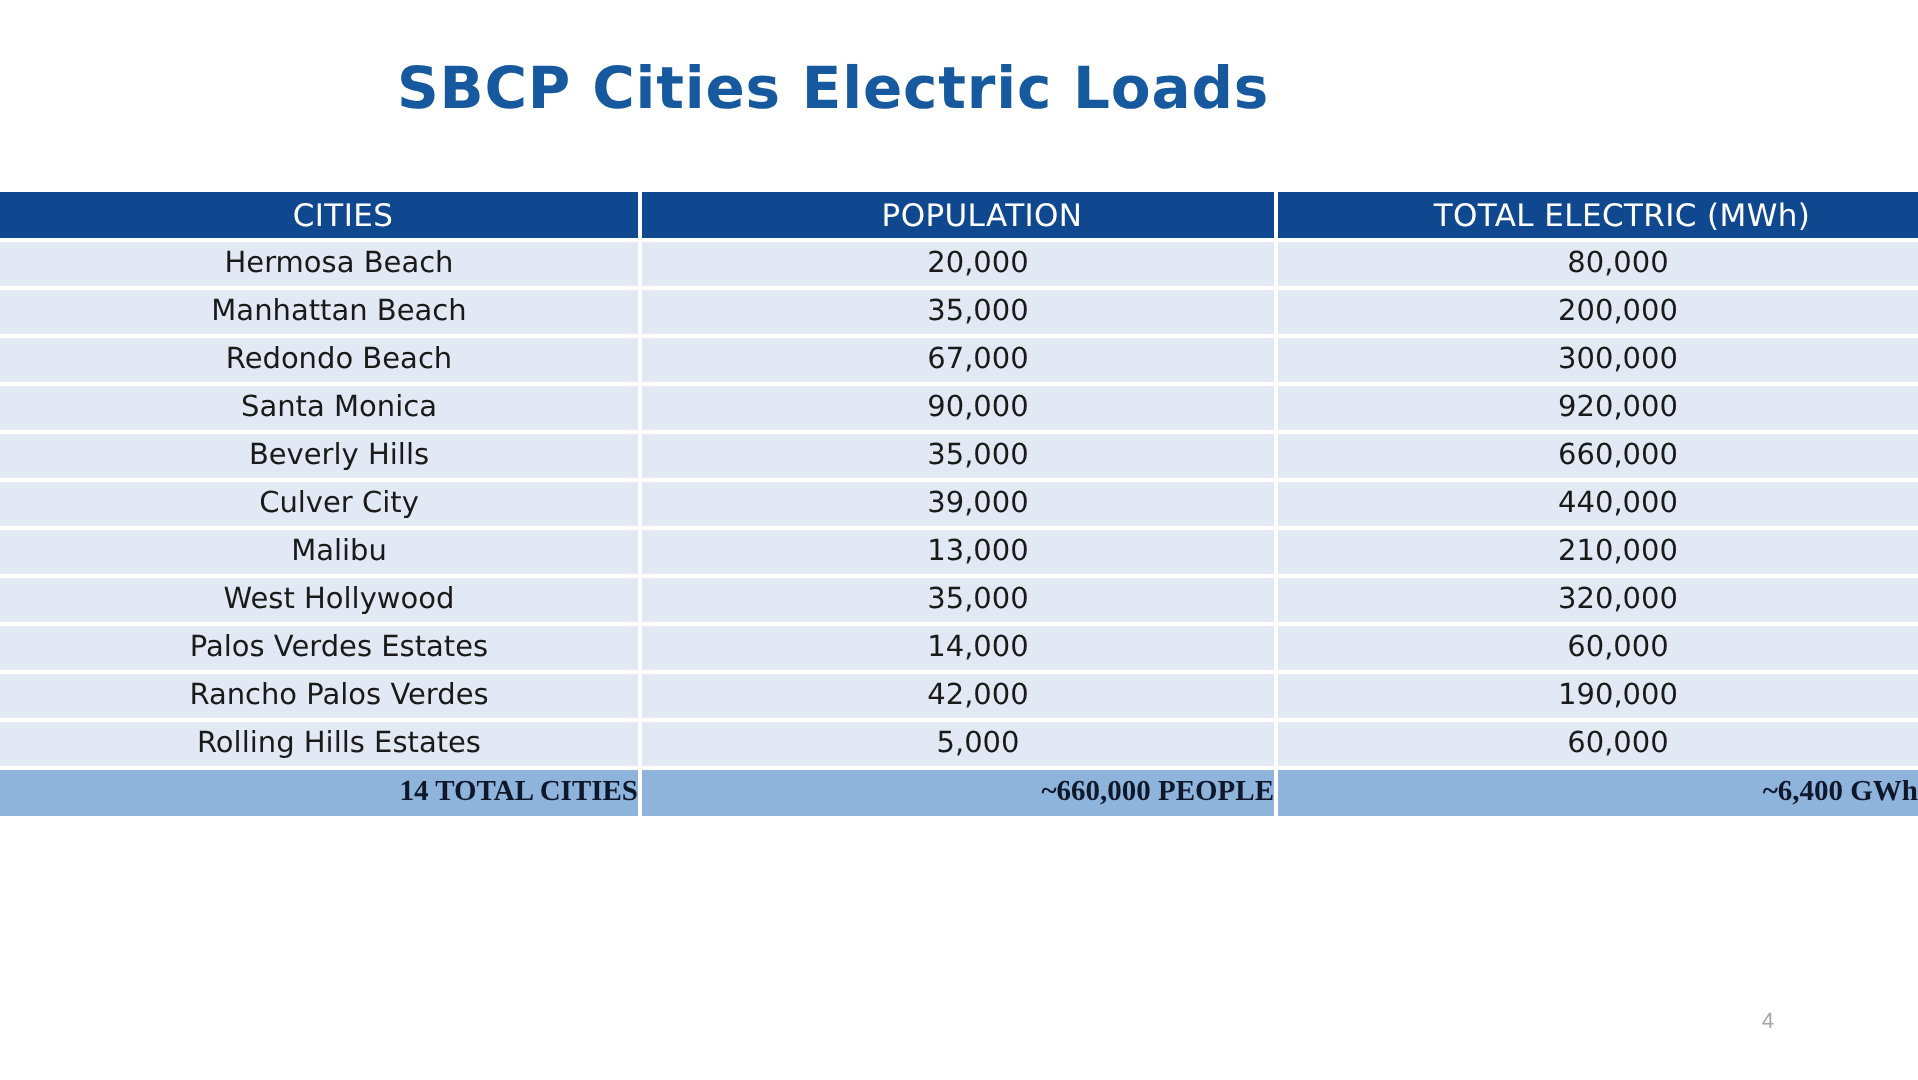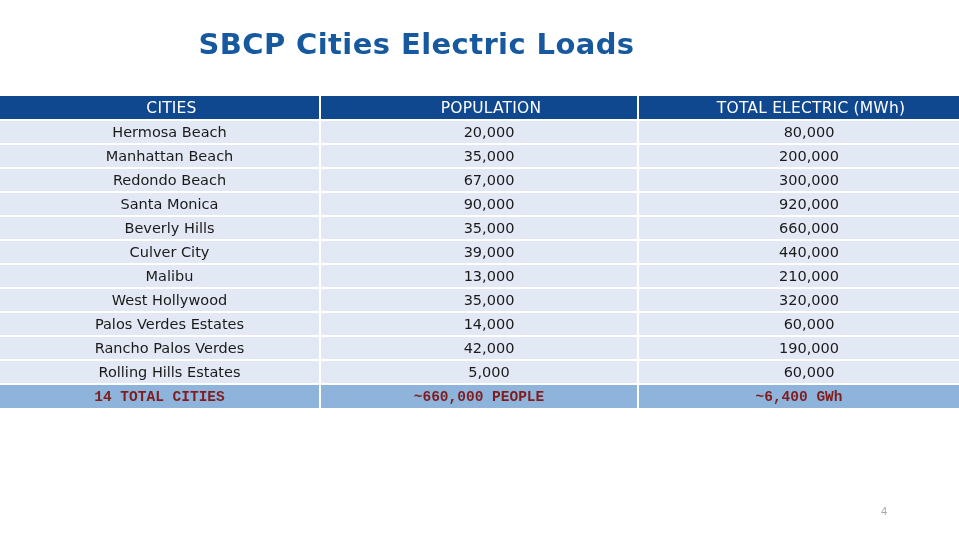--- a/index.html
+++ b/index.html
@@ -81,26 +81,27 @@
     font-size: 14.5px;
     font-weight: normal;
     white-space: nowrap;
     padding-left: 20px;
   }
 
   
   table.loads tfoot td {
     background: #8EB4DC;
     height: 23px;
-    color: #7f1d1d;
-    font-family: Liberation Mono, monospace;
+    color: #0f172a;
+    font-family: Liberation Serif, serif;
     font-size: 14.5px;
     font-weight: bold;
     border-bottom: none;
     white-space: nowrap;
+    text-align: right;
   }
 
   
   .slide-number {
     position: absolute;
     right: 72px;
     top: 505px;
     font-family: "Liberation Sans", sans-serif;
     font-size: 11px;
     color: #A6A6A6;

